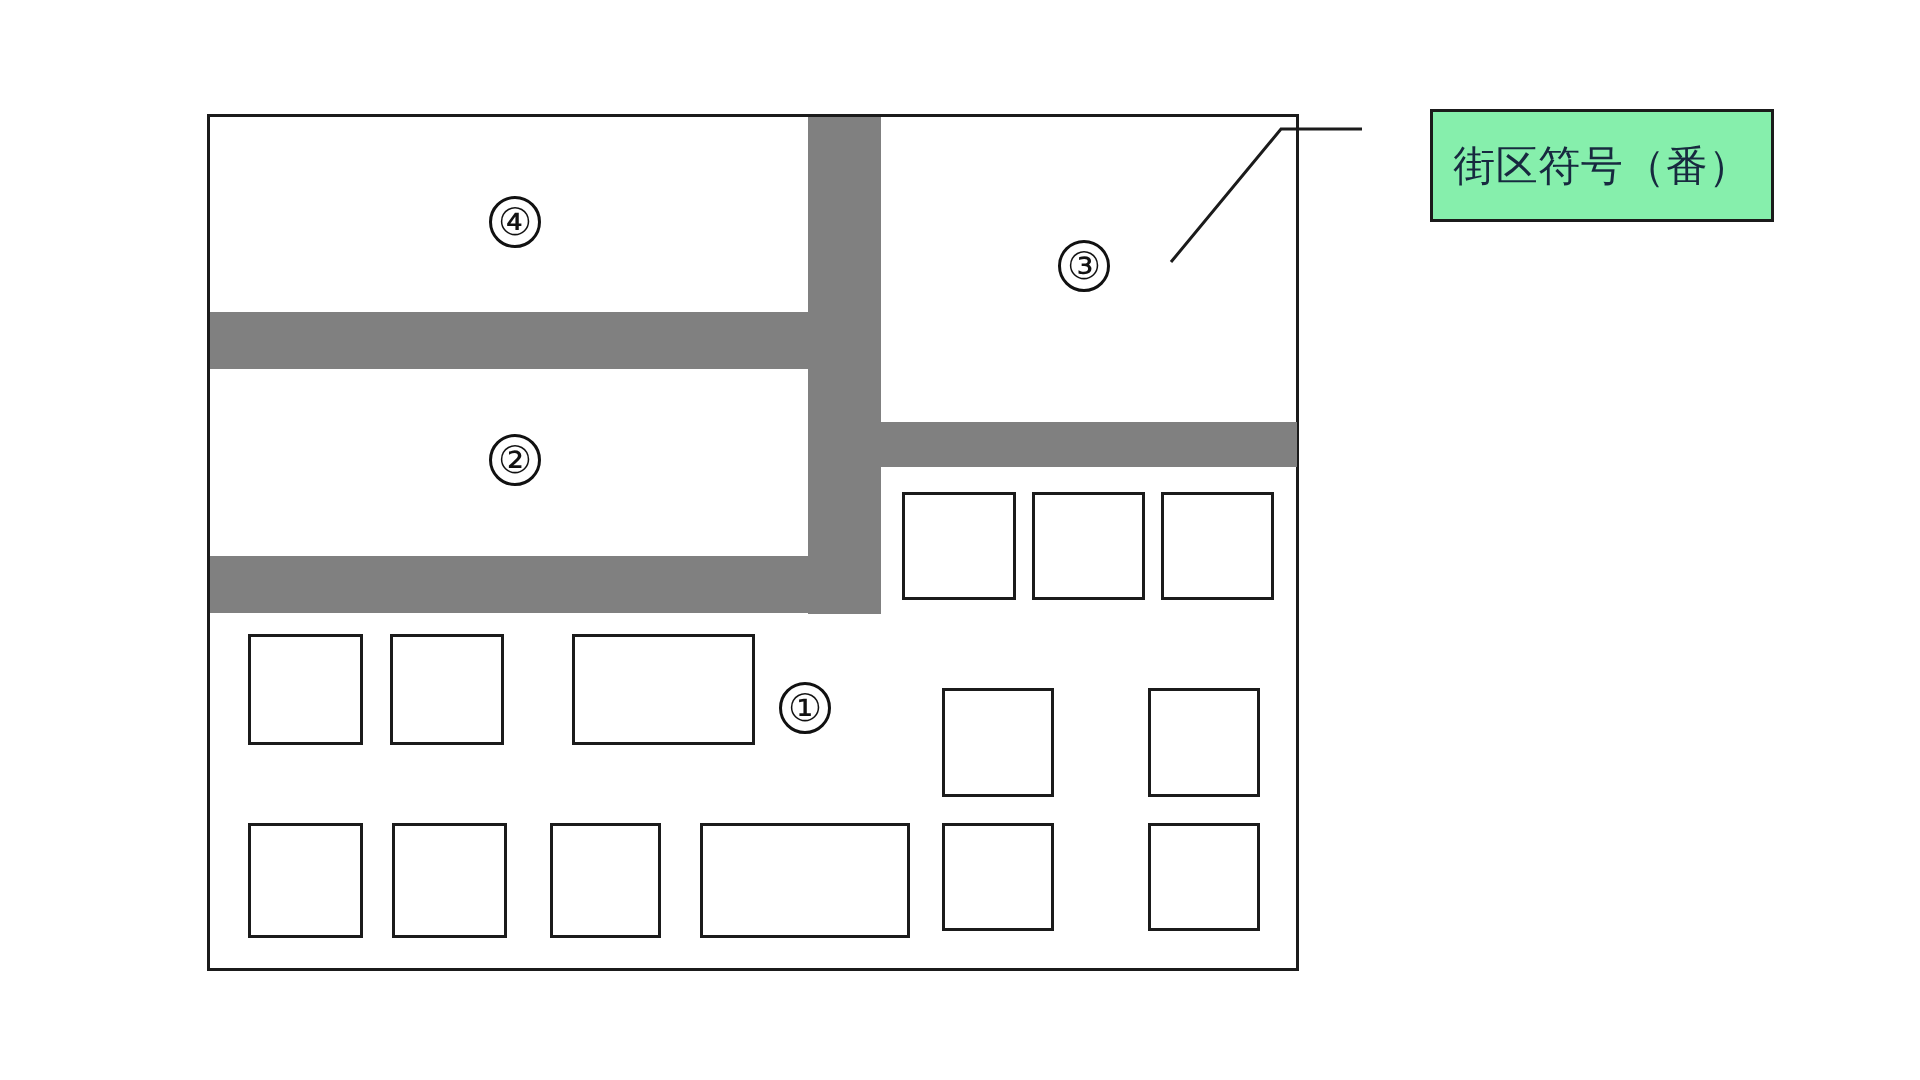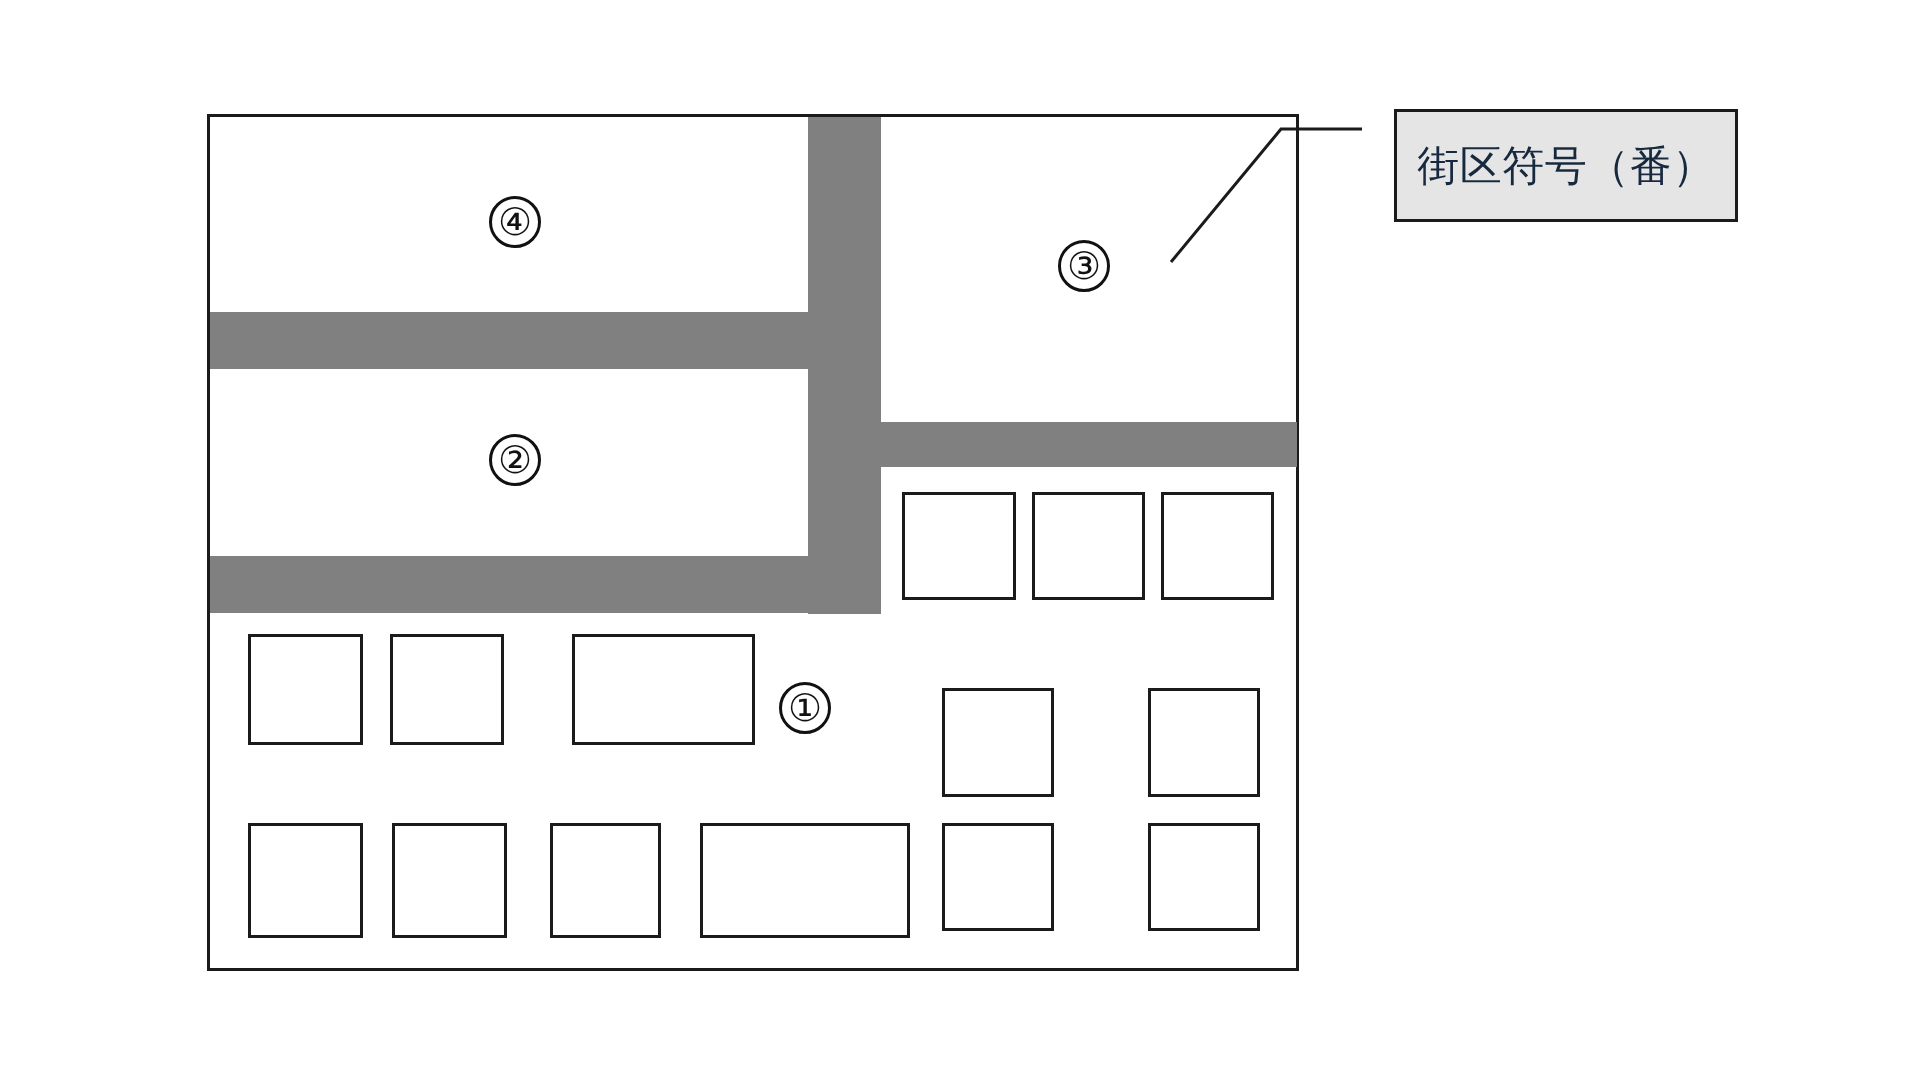--- a/index.html
+++ b/index.html
@@ -56,24 +56,25 @@
     font-weight: 400;
     line-height: 1;
     user-select: none;
   }
 
   
   .callout-box {
     position: absolute;
     box-sizing: border-box;
     border: 3px solid #1b1b1b;
-    background: #e5e5e5;
+    background: #86efac;
     display: flex;
     align-items: center;
     justify-content: center;
+    margin-left: 36px;
   }
 
   .callout-text {
     color: #17293f;
     font-family: "DejaVu Sans", sans-serif;
     font-size: 42px;
     letter-spacing: 0.5px;
     white-space: nowrap;
   }
 

